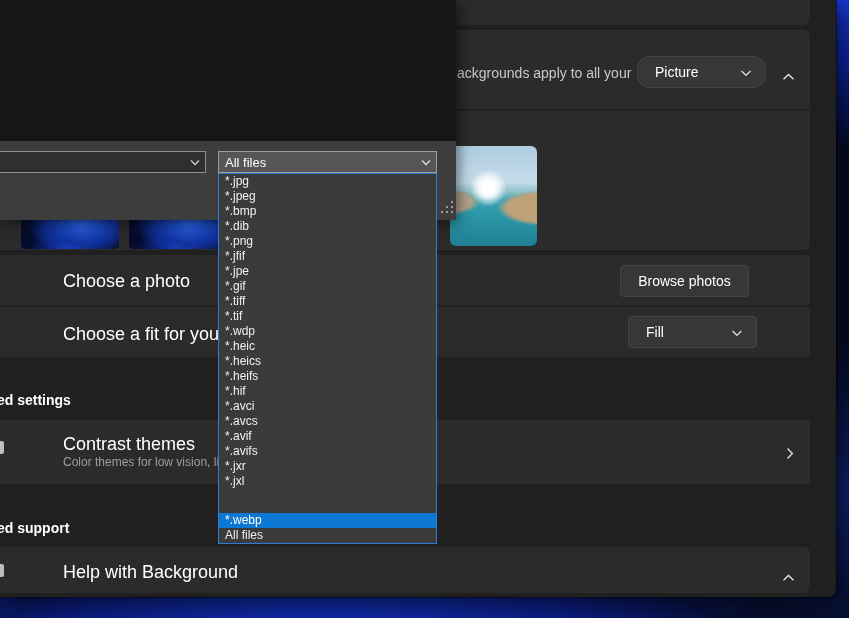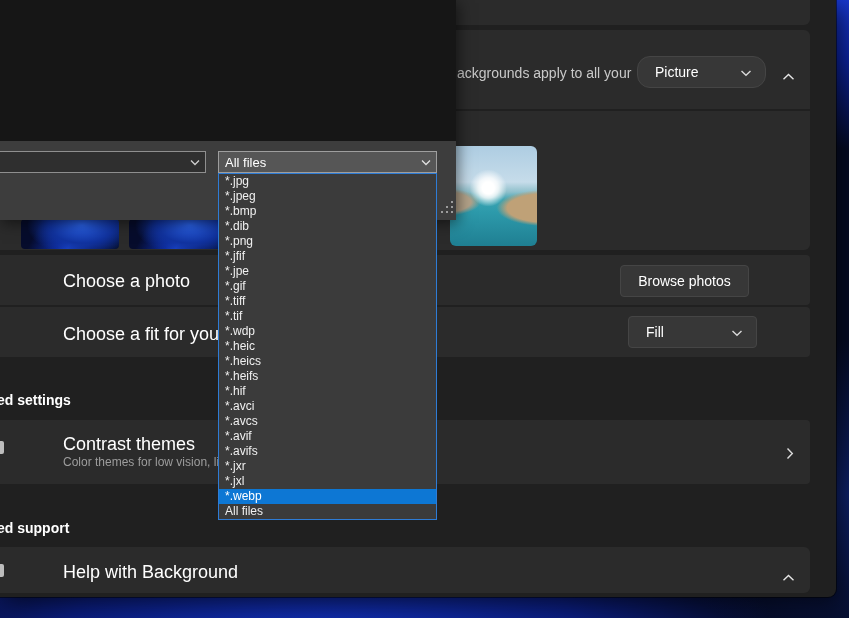--- a/index.html
+++ b/index.html
@@ -96,21 +96,21 @@
   .combo-chev { width: 20px; display: flex; justify-content: center; align-items: center; }
   .grip { position: absolute; right: 2px; bottom: 2px; }
 
   
   .ft-list {
     position: absolute; left: 218px; top: 173px; width: 219px; z-index: 30;
     background: var(--list-bg, #3b3b3b);
     border: 1px solid var(--list-border, #2e7cd6);
   }
   .ft-item { height: 15px; line-height: 15px; padding-left: 6px; font-size: 12px; color: #f0f0f0; white-space: nowrap; }
-  .ft-item--hl { background: var(--highlight-blue, #0d77d4); color: #fff; }
+  .ft-item--hl { background: var(--highlight-blue, #0d77d4); color: #fff; margin-top: 24px; }
 </style>
 </head>
 <body>
 
 <div class="stage">
 
   <div class="wallpaper"></div>
 
   <div class="settings-window">
 

